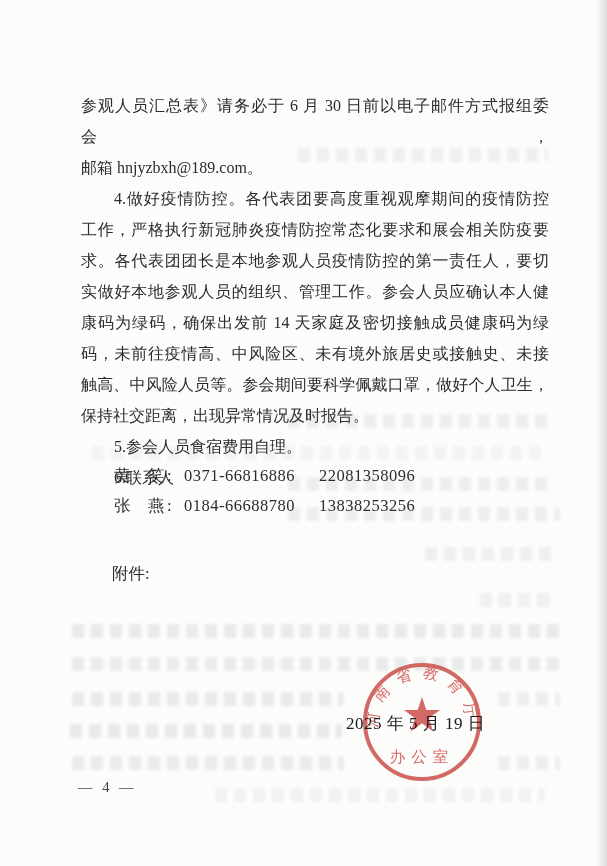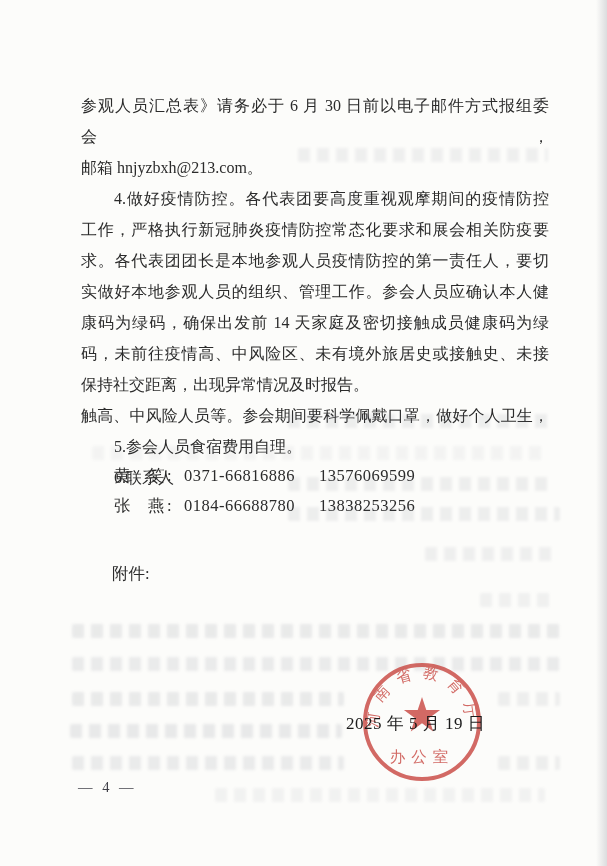--- a/index.html
+++ b/index.html
@@ -77,39 +77,39 @@
   <div class="ghost" style="top:657px;left:72px;width:488px;opacity:.38"></div>
   <div class="ghost" style="top:692px;left:72px;width:272px;opacity:.40"></div>
   <div class="ghost" style="top:692px;left:498px;width:62px;opacity:.30"></div>
   <div class="ghost" style="top:724px;left:70px;width:272px;opacity:.42"></div>
   <div class="ghost" style="top:756px;left:72px;width:272px;opacity:.38"></div>
   <div class="ghost" style="top:756px;left:498px;width:62px;opacity:.30"></div>
   <div class="ghost" style="top:788px;left:215px;width:330px;opacity:.22"></div>
 
   <div class="body-text" id="body-lines">
       <div class="line fill">参观人员汇总表》请务必于 6 月 30 日前以电子邮件方式报组委会，</div>
-      <div class="line">邮箱 hnjyzbxh@213.com。</div>
+      <div class="line">邮箱 hnjyzbxh@189.com。</div>
       <div class="line ind fill">4.做好疫情防控。各代表团要高度重视观摩期间的疫情防控</div>
       <div class="line fill">工作，严格执行新冠肺炎疫情防控常态化要求和展会相关防疫要</div>
       <div class="line fill">求。各代表团团长是本地参观人员疫情防控的第一责任人，要切</div>
       <div class="line fill">实做好本地参观人员的组织、管理工作。参会人员应确认本人健</div>
       <div class="line fill">康码为绿码，确保出发前 14 天家庭及密切接触成员健康码为绿</div>
       <div class="line fill">码，未前往疫情高、中风险区、未有境外旅居史或接触史、未接</div>
+      <div class="line fill">触高、中风险人员等。参会期间要科学佩戴口罩，做好个人卫生，</div>
       <div class="line">保持社交距离，出现异常情况及时报告。</div>
-      <div class="line fill">触高、中风险人员等。参会期间要科学佩戴口罩，做好个人卫生，</div>
       <div class="line ind">5.参会人员食宿费用自理。</div>
       <div class="line ind">6.联系人</div>
     </div>
 
   <div class="contacts" id="contact-rows">
       <div class="contact-row">
         <span class="c-name">黄　笑</span>
         <span class="c-sep">:</span>
         <span class="c-office">0371-66816886</span>
-        <span class="c-mobile">13576069599</span>
+        <span class="c-mobile">22081358096</span>
       </div>
       <div class="contact-row">
         <span class="c-name">张　燕</span>
         <span class="c-sep">:</span>
         <span class="c-office">0184-66688780</span>
         <span class="c-mobile">13838253256</span>
       </div>
     </div>
 
   <div class="attachments">

